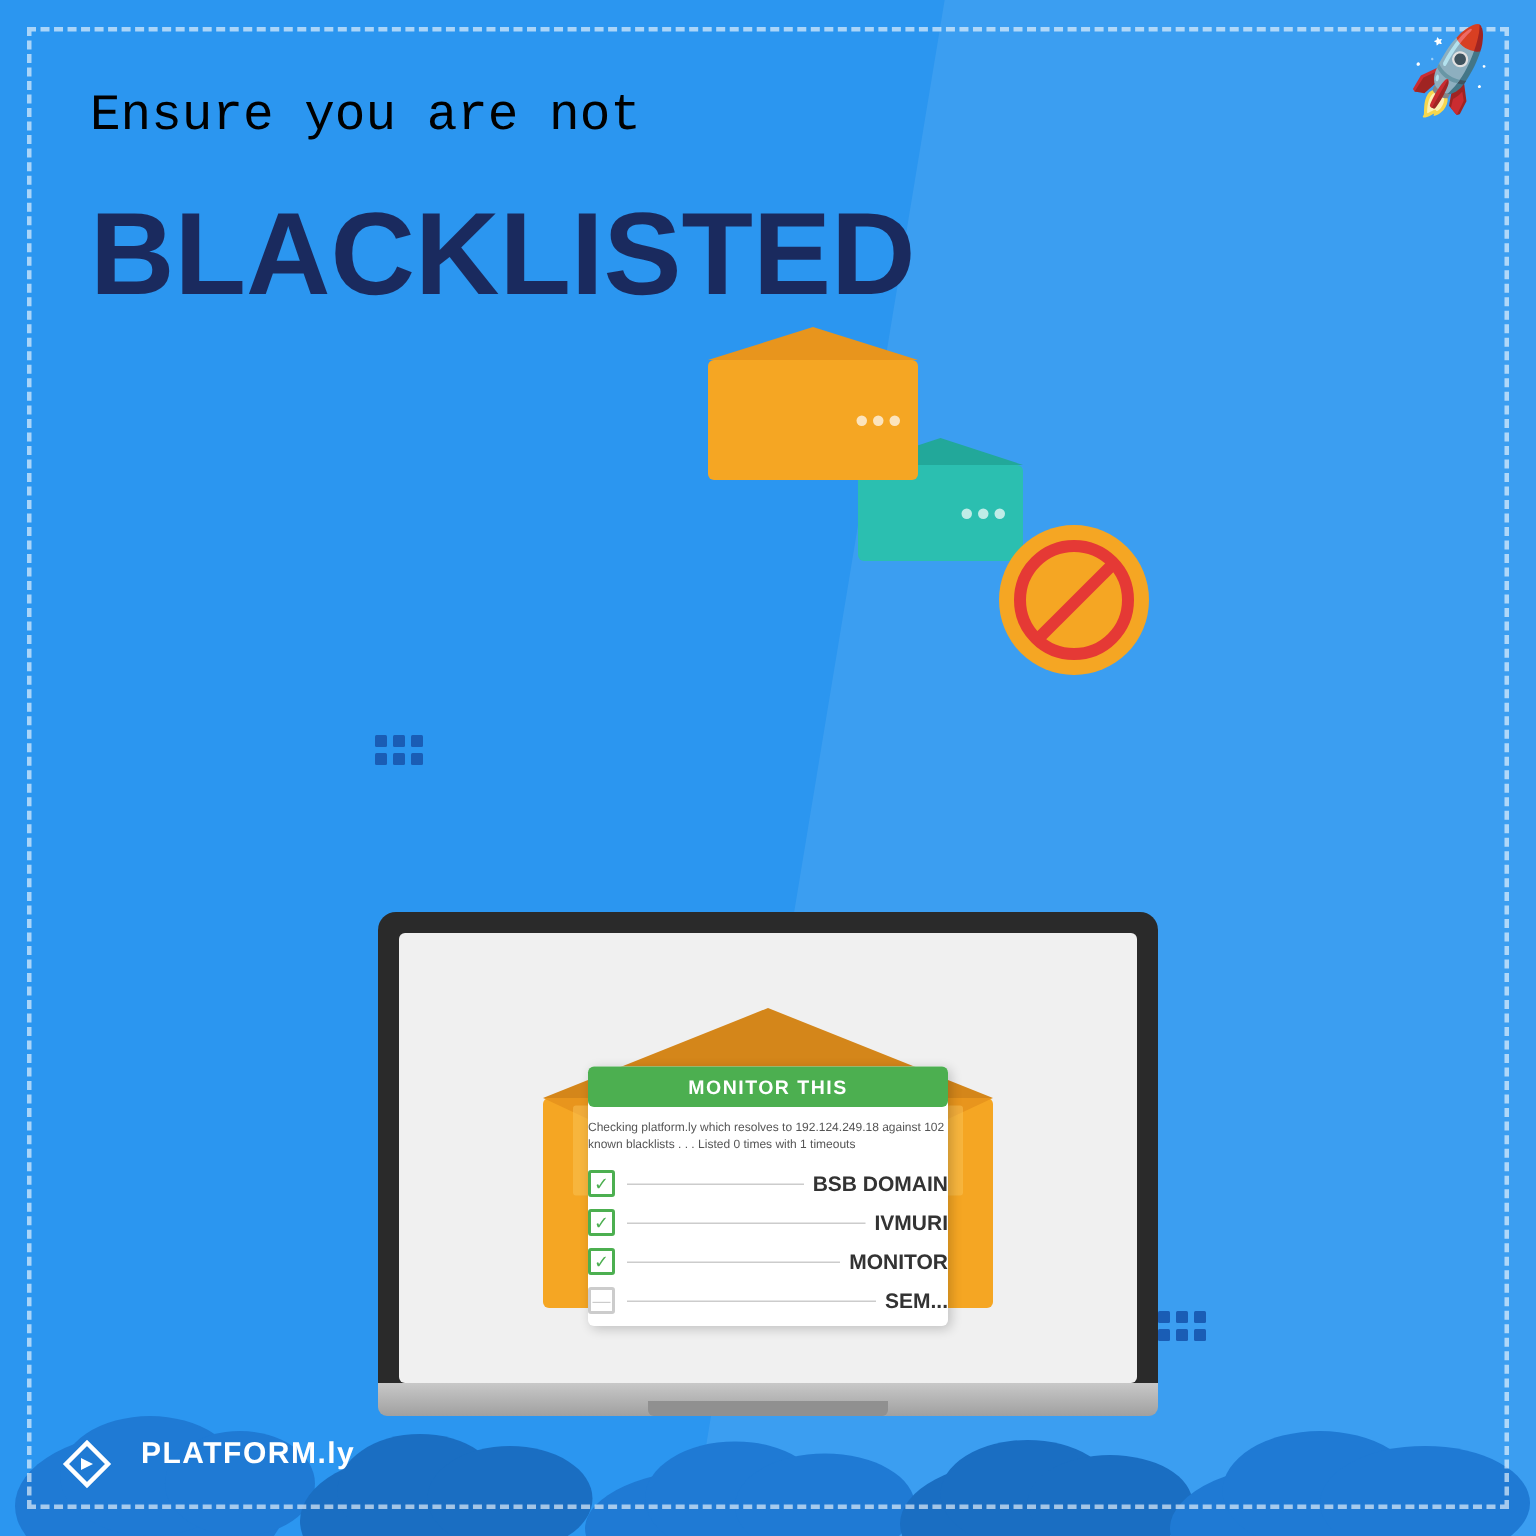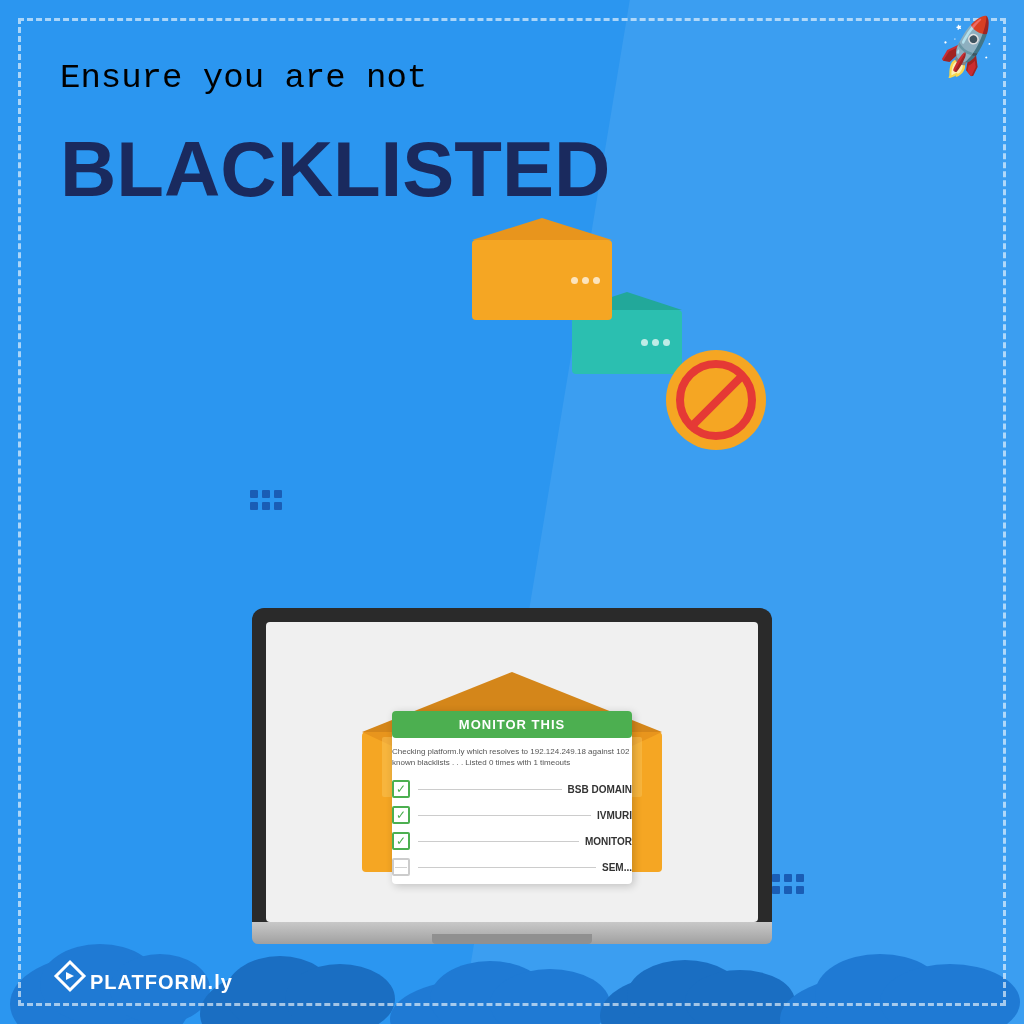--- a/index.html
+++ b/index.html
@@ -158,21 +158,21 @@
       font-size: 12px;
       flex-shrink: 0;
     }
     .doc-line {
       flex: 1;
       height: 1px;
       background: #ccc;
       margin-right: 6px;
     }
     .doc-label {
-      font-size: 10px;
+      font-size: 14px;
       font-weight: 600;
       color: #333;
     }
     
     .envelope-float-yellow {
       position: absolute;
       top: 240px;
       left: 50%;
       margin-left: -40px;
       z-index: 9;
@@ -278,25 +278,25 @@
       top: 20px;
       right: 25px;
       z-index: 11;
       font-size: 50px;
       transform: rotate(-15deg);
     }
     
     .logo-area {
       position: absolute;
       bottom: 30px;
-      left: 52px;
+      left: 40px;
       z-index: 11;
       display: flex;
-      align-items: flex-end;
-      gap: 2px;
+      align-items: flex-start;
+      gap: 18px;
     }
     .logo-text {
       color: white;
       font-size: 20px;
       font-weight: 800;
       letter-spacing: 1px;
     }
   </style>
 </head>
 <body>

